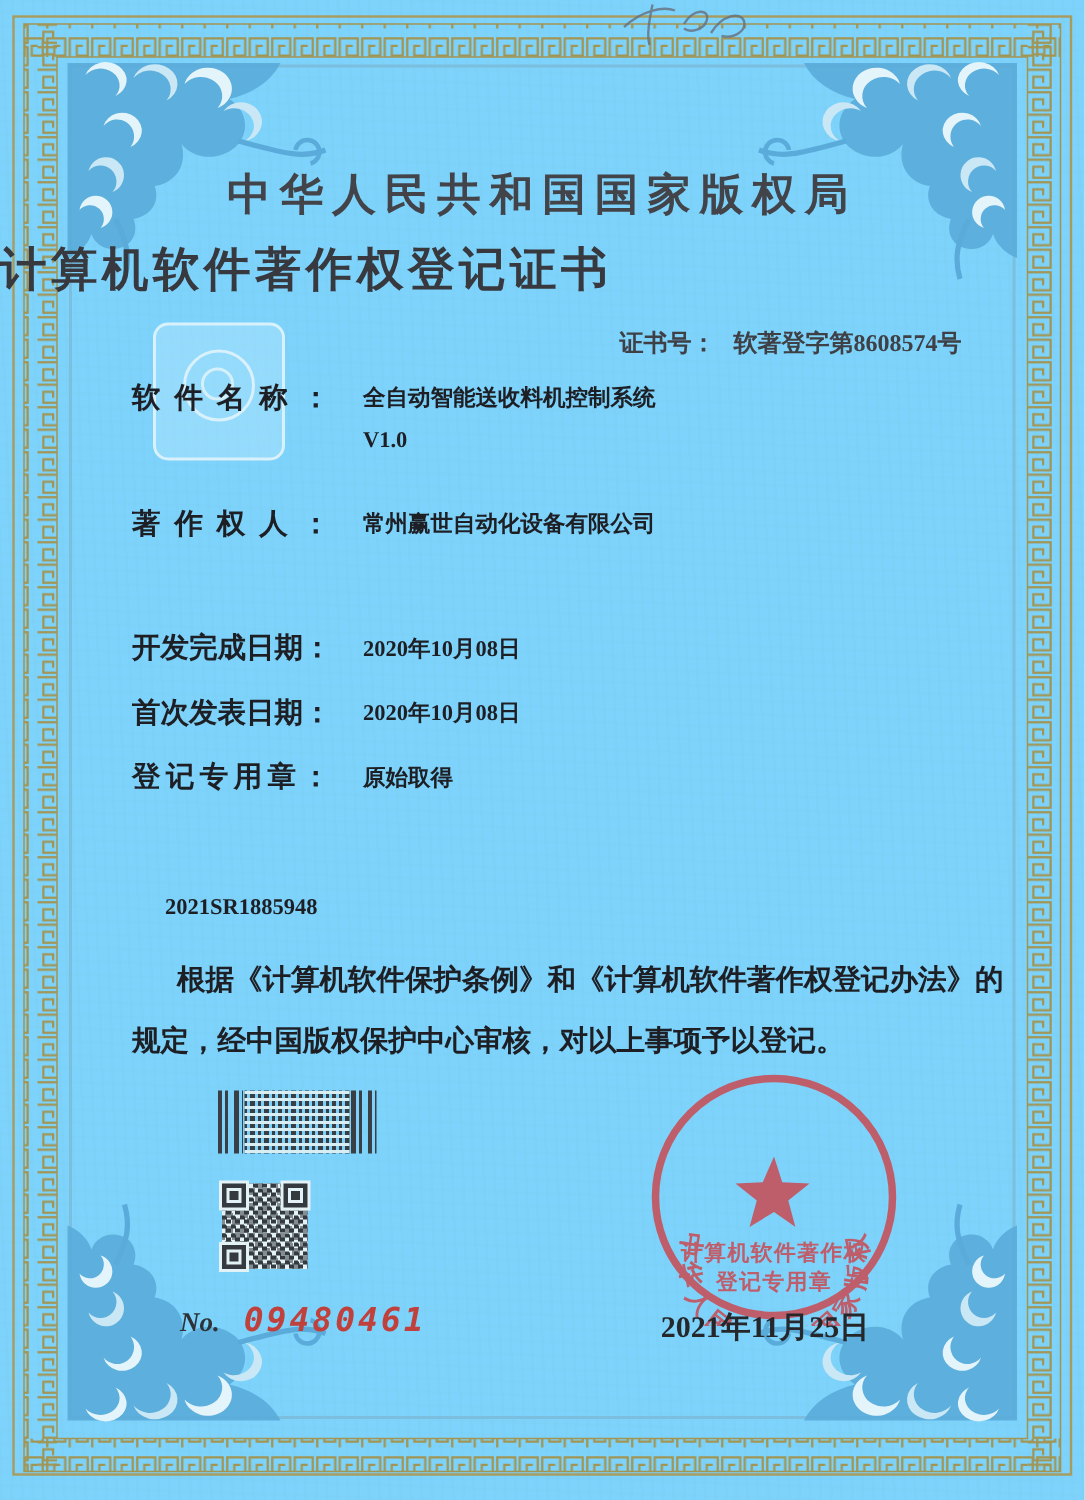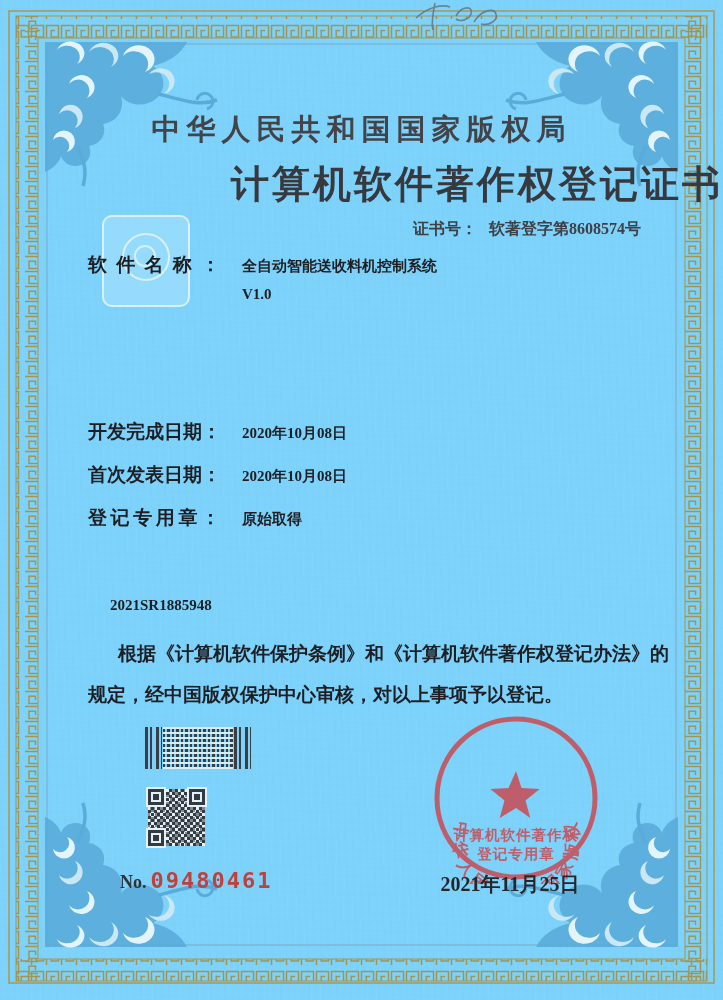--- a/index.html
+++ b/index.html
@@ -16,22 +16,22 @@
       repeating-linear-gradient(2deg,  rgba(125,195,212,0.07) 0 2px, rgba(255,255,255,0) 2px 9px);
   }
   .frame-svg{position:absolute;inset:0;z-index:2;}
   .content{position:absolute;inset:0;z-index:3;}
 
   .authority{
     position:absolute;left:0;right:0;top:110px;text-align:center;
     font-size:29px;font-weight:bold;letter-spacing:6px;color:#43444a;white-space:nowrap;
   }
   .cert-title{
-    position:absolute;left:0;right:0;top:159px;text-align:right;
-    font-size:38px;font-weight:bold;letter-spacing:3px;color:#38393e;white-space:nowrap;
+    position:absolute;left:0;right:0;top:159px;text-align:left;
+    font-size:31px;font-weight:bold;letter-spacing:3px;color:#38393e;white-space:nowrap;
   }
   .certno{
     position:absolute;right:82px;top:219px;display:flex;gap:12px;
     font-size:16px;font-weight:bold;color:#3f4045;white-space:nowrap;align-items:flex-end;
   }
   .watermark{
     position:absolute;left:102px;top:215px;width:84px;height:88px;border-radius:10px;
     border:2px solid rgba(236,248,251,0.95);background:rgba(255,255,255,0.22);opacity:.85;
   }
   .watermark::before{
@@ -73,21 +73,21 @@
     background:
       repeating-conic-gradient(#343a40 0 25%, rgba(0,0,0,0) 0 50%) 0 0/6px 6px,
       repeating-conic-gradient(rgba(52,58,64,.55) 0 25%, rgba(0,0,0,0) 0 50%) 2px 3px/10px 10px,
       #e2f2f6;
   }
   .finder{position:absolute;width:16px;height:16px;border:3px solid #343a40;background:#e2f2f6;
     box-shadow:0 0 0 2px #e2f2f6;box-sizing:border-box;}
   .finder::after{content:"";position:absolute;inset:2px;background:#343a40;}
   .finder.tl{left:0;top:0;} .finder.tr{right:0;top:0;} .finder.bl{left:0;bottom:0;}
 
-  .serial{position:absolute;left:120px;top:868px;display:flex;align-items:baseline;gap:4px;white-space:nowrap;}
+  .serial{position:absolute;left:120px;top:868px;display:flex;align-items:baseline;gap:16px;white-space:nowrap;font-style:italic;}
   .serial .no{font-size:18px;font-weight:bold;color:#2e3338;}
   .serial .num{font-family:"DejaVu Sans Mono","Liberation Mono",monospace;
     font-size:22px;letter-spacing:2px;color:#c0403c;font-weight:bold;}
 
   .seal-svg{position:absolute;left:430px;top:712px;}
   .issue-date{position:absolute;left:412px;top:871px;width:196px;text-align:center;
     font-size:20px;font-weight:bold;color:#26272b;white-space:nowrap;}
 
   .handwriting{position:absolute;left:408px;top:0;}
 </style>
@@ -158,20 +158,24 @@
     <div class="watermark"></div>
 
     <div class="field-row" style="top:252px">
       <span class="flabel">软件名称：</span>
       <span class="fvalue">
         <span class="vline">全自动智能送收料机控制系统</span>
         <span class="vline">V1.0</span>
       </span>
     </div>
 
+    <div class="field-row" style="top:336px">
+      <span class="flabel">著作权人：</span>
+      <span class="fvalue">常州赢世自动化设备有限公司</span>
+    </div>
 
     <div class="field-row" style="top:419px">
       <span class="flabel">开发完成日期：</span>
       <span class="fvalue">2020年10月08日</span>
     </div>
 
     <div class="field-row" style="top:462px">
       <span class="flabel">首次发表日期：</span>
       <span class="fvalue">2020年10月08日</span>
     </div>

